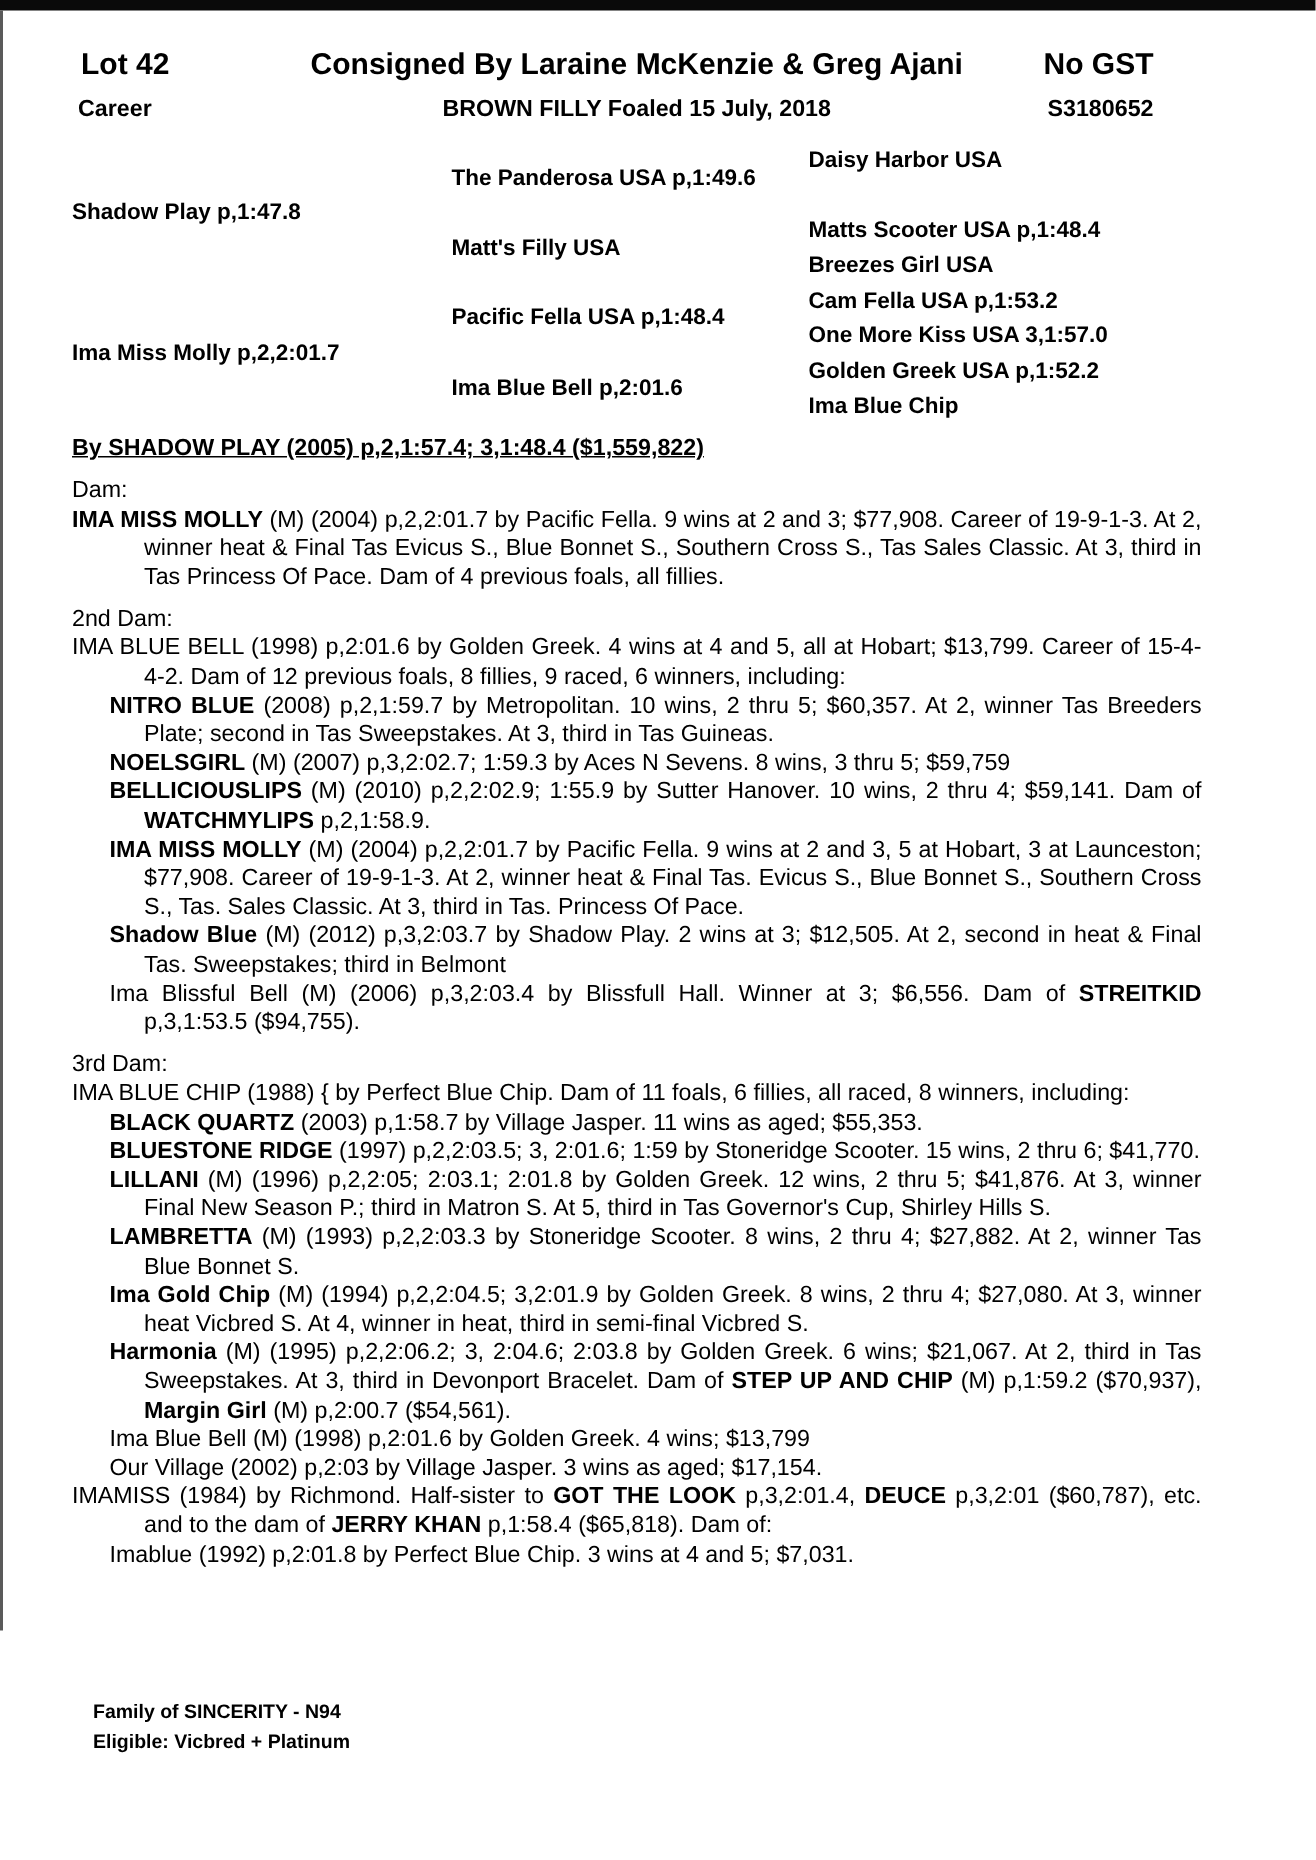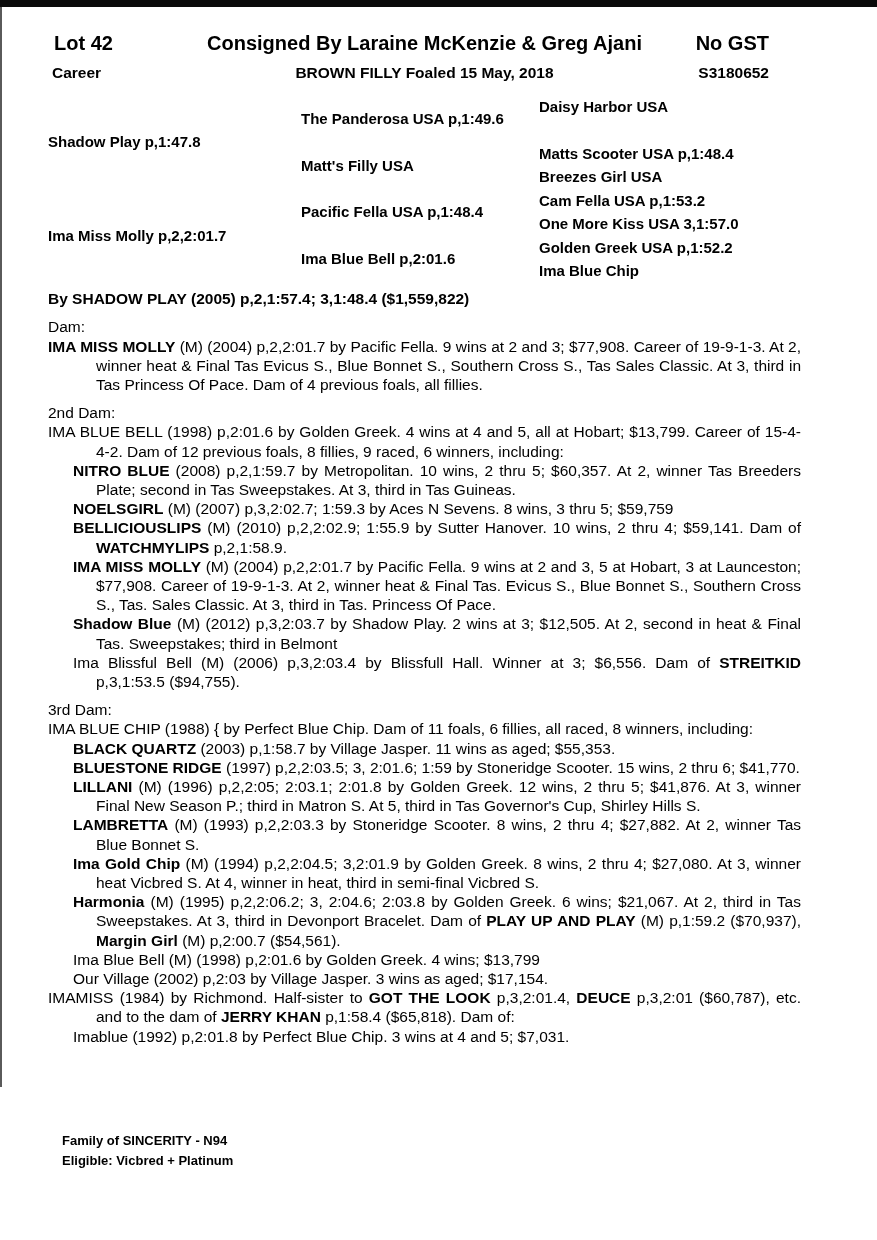--- a/index.html
+++ b/index.html
@@ -31,21 +31,21 @@
     grid-template-columns:253px 238px 262px;
     grid-auto-rows:23.4px;
     font-weight:bold;font-size:15px;line-height:17px;
   }
   .ped-cell{align-self:center;white-space:nowrap;}
   .g1{grid-column:1;grid-row:span 4;}
   .g2{grid-column:2;grid-row:span 2;}
   .g3{grid-column:3;grid-row:span 1;}
 
   
-  .byline{margin:7px 0 0 0;font-size:15.5px;font-weight:bold;line-height:19.2px;}
+  .byline{margin:7px 0 0 0;font-size:15.5px;font-weight:bold;line-height:19.2px;text-decoration:underline;}
   .text-block{font-size:15.5px;line-height:19.2px;}
   .dam-heading{margin:9px 0 0 0;font-weight:normal;}
   .para{margin:0;text-align:justify;}
   .para-main{padding-left:48px;text-indent:-48px;}
   .para-sub{padding-left:48px;text-indent:-23px;}
   .para b{font-weight:bold;}
 
   
   .footer{position:absolute;left:62px;top:1131px;font-size:13px;font-weight:bold;line-height:19.5px;}
 </style>
@@ -58,21 +58,21 @@
 <div class="page">
 
   <div class="hdr">
     <div class="hdr-row hdr-row1">
       <span class="hdr-l">Lot 42</span>
       <span class="hdr-c">Consigned By Laraine McKenzie &amp; Greg Ajani</span>
       <span class="hdr-r">No GST</span>
     </div>
     <div class="hdr-row hdr-row2">
       <span class="hdr-l">Career</span>
-      <span class="hdr-c">BROWN FILLY Foaled 15 May, 2018</span>
+      <span class="hdr-c">BROWN FILLY Foaled 15 July, 2018</span>
       <span class="hdr-r">S3180652</span>
     </div>
   </div>
 
   <div class="ped-grid">
     <div class="ped-cell g1">Shadow Play p,1:47.8</div>
     <div class="ped-cell g2">The Panderosa USA p,1:49.6</div>
     <div class="ped-cell g3">Daisy Harbor USA</div>
     <div class="ped-cell g2">Matt's Filly USA</div>
     <div class="ped-cell g3">Matts Scooter USA p,1:48.4</div>
@@ -99,21 +99,21 @@
       <p class="para para-sub"><b>IMA MISS MOLLY</b><span> (M) (2004) p,2,2:01.7 by Pacific Fella. 9 wins at 2 and 3, 5 at Hobart, 3 at Launceston; $77,908. Career of 19-9-1-3. At 2, winner heat &amp; Final Tas. Evicus S., Blue Bonnet S., Southern Cross S., Tas. Sales Classic. At 3, third in Tas. Princess Of Pace.</span></p>
       <p class="para para-sub"><b>Shadow Blue</b><span> (M) (2012) p,3,2:03.7 by Shadow Play. 2 wins at 3; $12,505. At 2, second in heat &amp; Final Tas. Sweepstakes; third in Belmont</span></p>
       <p class="para para-sub"><span>Ima Blissful Bell (M) (2006) p,3,2:03.4 by Blissfull Hall. Winner at 3; $6,556. Dam of </span><b>STREITKID</b><span> p,3,1:53.5 ($94,755).</span></p>
       <p class="dam-heading">3rd Dam:</p>
       <p class="para para-main"><span>IMA BLUE CHIP (1988) { by Perfect Blue Chip. Dam of 11 foals, 6 fillies, all raced, 8 winners, including:</span></p>
       <p class="para para-sub"><b>BLACK QUARTZ</b><span> (2003) p,1:58.7 by Village Jasper. 11 wins as aged; $55,353.</span></p>
       <p class="para para-sub"><b>BLUESTONE RIDGE</b><span> (1997) p,2,2:03.5; 3, 2:01.6; 1:59 by Stoneridge Scooter. 15 wins, 2 thru 6; $41,770.</span></p>
       <p class="para para-sub"><b>LILLANI</b><span> (M) (1996) p,2,2:05; 2:03.1; 2:01.8 by Golden Greek. 12 wins, 2 thru 5; $41,876. At 3, winner Final New Season P.; third in Matron S. At 5, third in Tas Governor's Cup, Shirley Hills S.</span></p>
       <p class="para para-sub"><b>LAMBRETTA</b><span> (M) (1993) p,2,2:03.3 by Stoneridge Scooter. 8 wins, 2 thru 4; $27,882. At 2, winner Tas Blue Bonnet S.</span></p>
       <p class="para para-sub"><b>Ima Gold Chip</b><span> (M) (1994) p,2,2:04.5; 3,2:01.9 by Golden Greek. 8 wins, 2 thru 4; $27,080. At 3, winner heat Vicbred S. At 4, winner in heat, third in semi-final Vicbred S.</span></p>
-      <p class="para para-sub"><b>Harmonia</b><span> (M) (1995) p,2,2:06.2; 3, 2:04.6; 2:03.8 by Golden Greek. 6 wins; $21,067. At 2, third in Tas Sweepstakes. At 3, third in Devonport Bracelet. Dam of </span><b>PLAY UP AND PLAY</b><span> (M) p,1:59.2 ($70,937), </span><b>Margin Girl</b><span> (M) p,2:00.7 ($54,561).</span></p>
+      <p class="para para-sub"><b>Harmonia</b><span> (M) (1995) p,2,2:06.2; 3, 2:04.6; 2:03.8 by Golden Greek. 6 wins; $21,067. At 2, third in Tas Sweepstakes. At 3, third in Devonport Bracelet. Dam of </span><b>STEP UP AND CHIP</b><span> (M) p,1:59.2 ($70,937), </span><b>Margin Girl</b><span> (M) p,2:00.7 ($54,561).</span></p>
       <p class="para para-sub"><span>Ima Blue Bell (M) (1998) p,2:01.6 by Golden Greek. 4 wins; $13,799</span></p>
       <p class="para para-sub"><span>Our Village (2002) p,2:03 by Village Jasper. 3 wins as aged; $17,154.</span></p>
       <p class="para para-main"><span>IMAMISS (1984) by Richmond. Half-sister to </span><b>GOT THE LOOK</b><span> p,3,2:01.4, </span><b>DEUCE</b><span> p,3,2:01 ($60,787), etc. and to the dam of </span><b>JERRY KHAN</b><span> p,1:58.4 ($65,818). Dam of:</span></p>
       <p class="para para-sub"><span>Imablue (1992) p,2:01.8 by Perfect Blue Chip. 3 wins at 4 and 5; $7,031.</span></p>
     </div>
 
 </div>
 
 <div class="footer">
   <div>Family of SINCERITY - N94</div>

